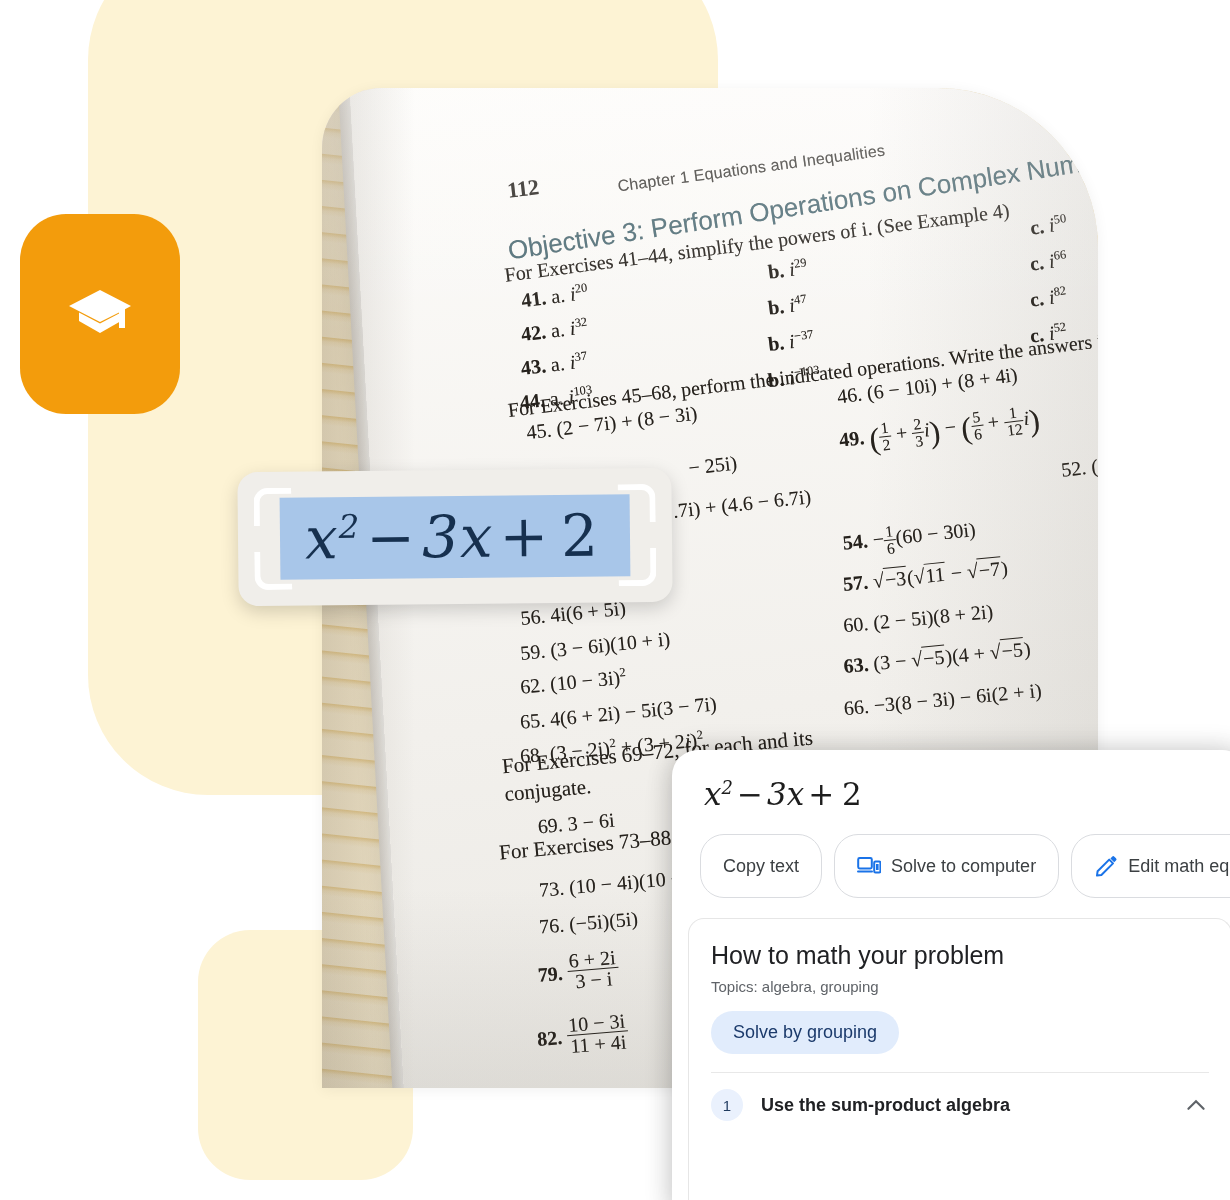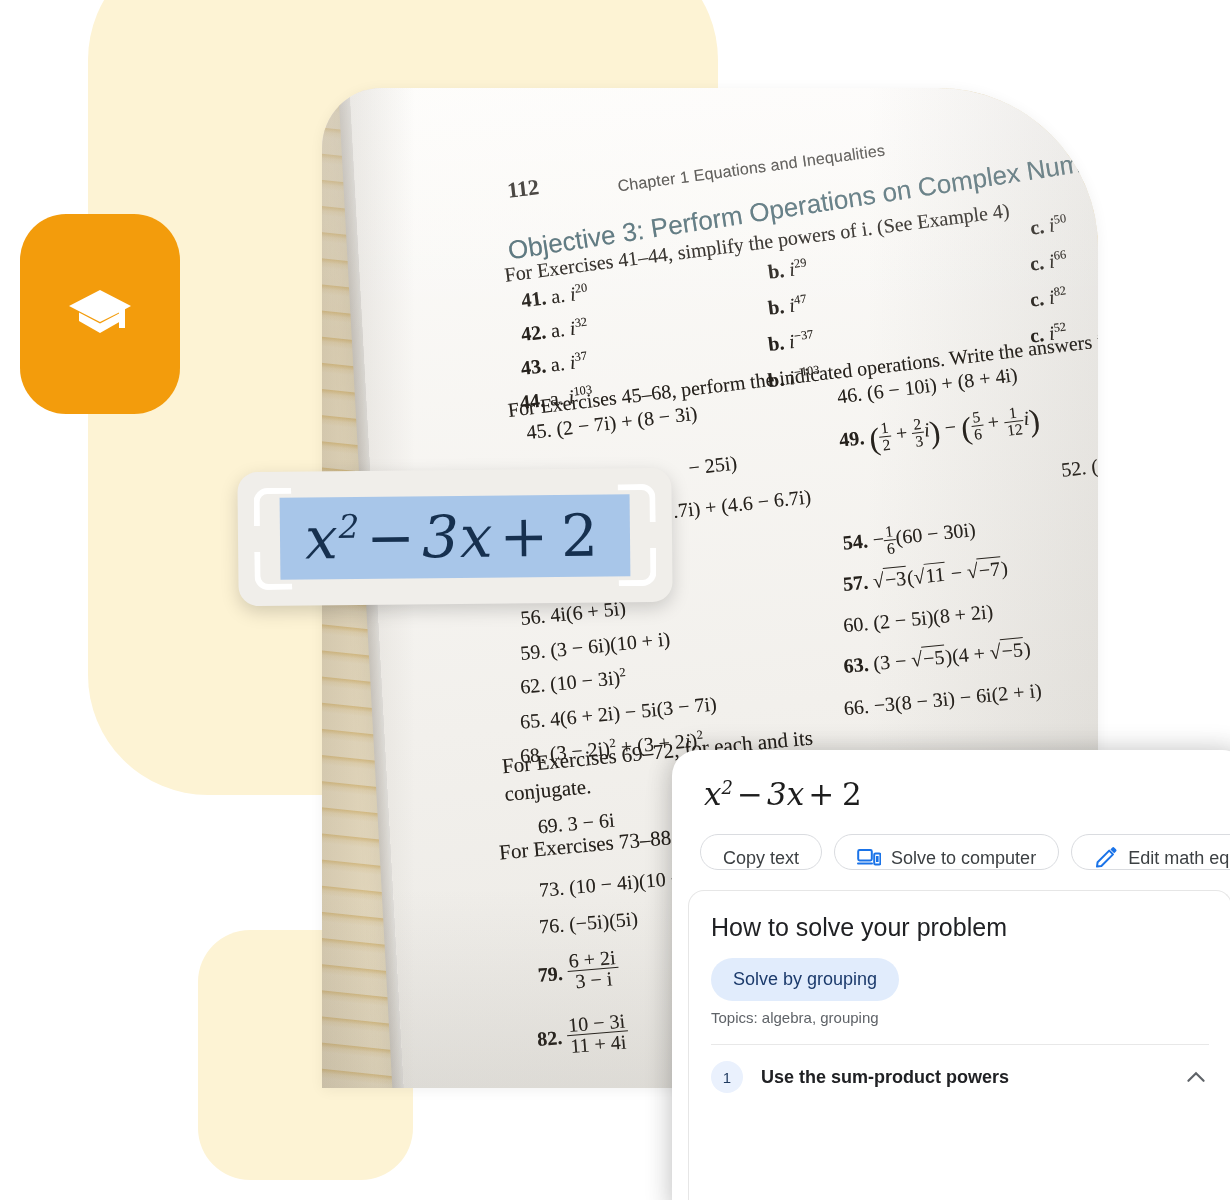--- a/index.html
+++ b/index.html
@@ -154,22 +154,22 @@
     font-family: "DejaVu Serif", serif; font-style: italic;
     font-size: 31px; color: #1d1d1d; white-space: nowrap;
   }
   #card-eq sup { font-size: .58em; }
   #card-eq .op { font-style: normal; padding: 0 4px; }
 
   #action-row {
     display: flex; gap: 12px; margin: 22px 0 0 28px; align-items: center;
   }
   .chip-btn {
-    display: inline-flex; align-items: flex-end; gap: 10px;
-    height: 36px; padding: 0 22px;
+    display: inline-flex; align-items: center; gap: 10px;
+    height: 64px; padding: 0 22px;
     border: 1px solid #dadce0; border-radius: 24px;
     background: #fff; color: #3c4043;
     font-size: 18px; white-space: nowrap;
     cursor: pointer; flex: 0 0 auto;
   }
   .chip-btn svg { display:block; flex: 0 0 auto; }
   #how-panel {
     margin: 20px 16px 0 16px;
     border: 1px solid #e6e6e6;
     border-radius: 16px 16px 0 0;
@@ -340,29 +340,29 @@
         <svg width="24" height="24" viewBox="0 0 24 24">
           <path d="M3.6 17.2 L15.2 5.6 L19 9.4 L7.4 21 L3 21.6 Z" fill="none" stroke="#1a73e8" stroke-width="2" stroke-linejoin="round"></path>
           <path d="M16.4 4.4 L18.1 2.7 a1.6 1.6 0 0 1 2.3 0 l1.6 1.6 a1.6 1.6 0 0 1 0 2.3 L20.2 8.2 Z" fill="#1a73e8"></path>
         </svg>
         <span>Edit math equ</span>
       </button>
 
     </div>
 
     <div id="how-panel">
-      <div id="how-title">How to solve your problem</div>
+      <div id="how-title">How to math your problem</div>
+      <div id="how-topics">Topics: algebra, grouping</div>
       <div id="method-chip">Solve by grouping</div>
-      <div id="how-topics">Topics: algebra, grouping</div>
 
       <div id="step-sep"></div>
 
       <div id="step-row">
         <span id="step-badge">1</span>
-        <span id="step-label">Use the sum-product powers</span>
+        <span id="step-label">Use the sum-product algebra</span>
         <svg id="chevron-up" viewBox="0 0 24 24">
           <path d="M5 15.5 L12 8.5 L19 15.5" fill="none" stroke="#5f6368" stroke-width="2" stroke-linecap="round"></path>
         </svg>
       </div>
 
     </div>
 
   </div>
 
 </div>

